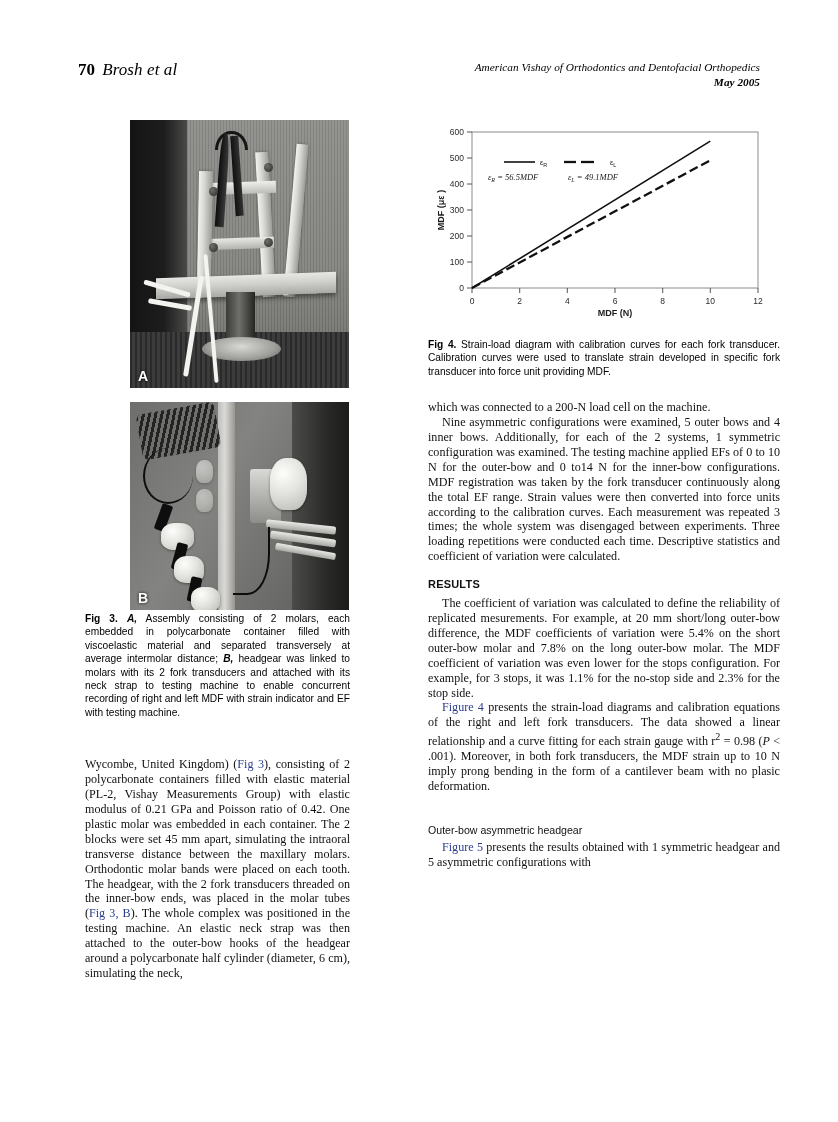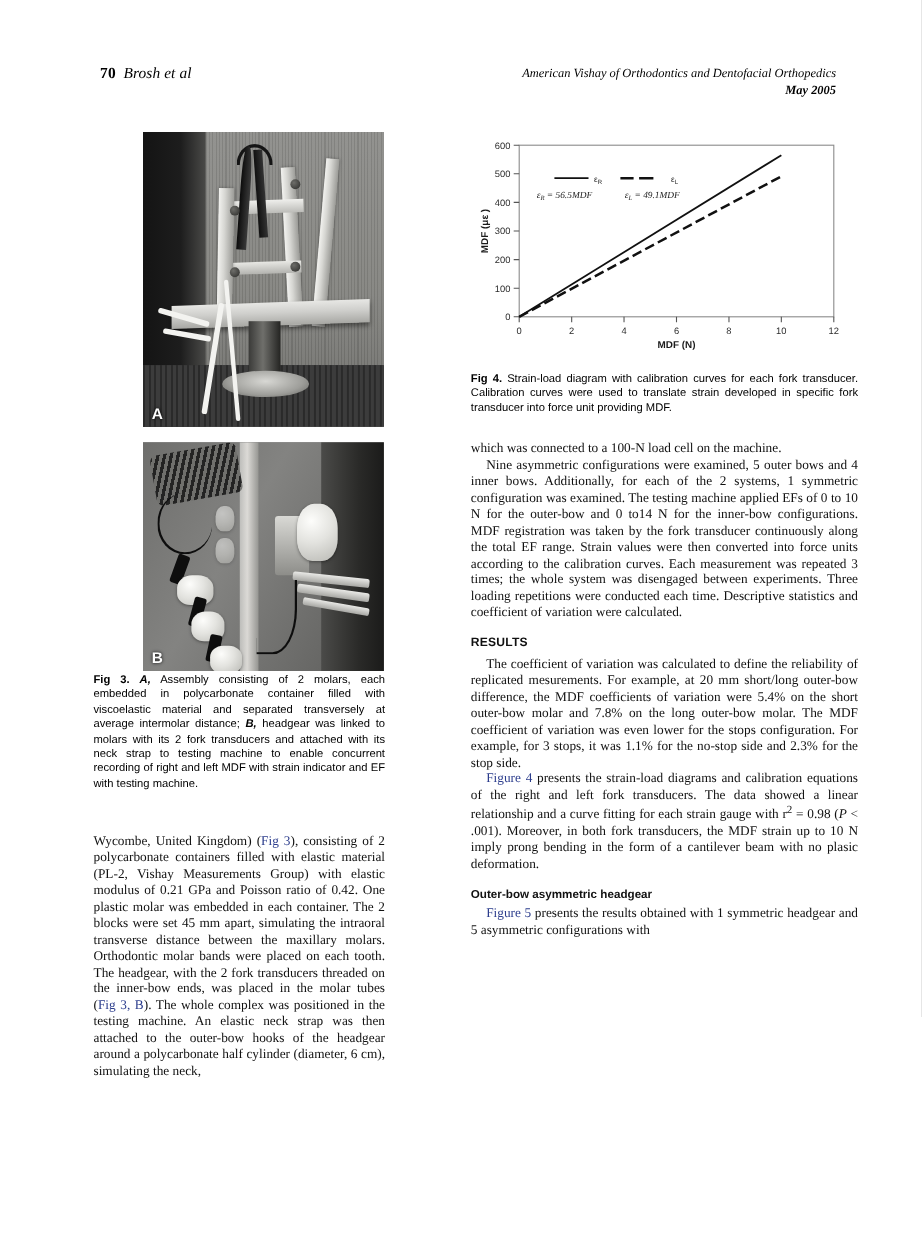--- a/index.html
+++ b/index.html
@@ -25,23 +25,22 @@
     position: absolute;
     top: 60px;
     left: 78px;
     right: 78px;
     height: 40px;
   }
   .runhead-left {
     position: absolute;
     left: 0;
     top: 0;
-    font-size: 14px;
+    font-size: 17px;
     letter-spacing: 0.1px;
-    margin-left: 13px;
   }
   .runhead-left .pageno {
     font-family: "Liberation Serif", serif;
     font-weight: bold;
     font-style: normal;
     margin-right: 7px;
   }
   .runhead-left .authors {
     font-style: italic;
   }
@@ -240,23 +239,23 @@
   .xref { color: #2b3c8c; }
   .sect {
     font-family: "Liberation Sans", sans-serif;
     font-weight: bold;
     font-size: 11px;
     letter-spacing: 0.2px;
     margin: 13px 0 4px 0;
   }
   .subsect {
     font-family: "Liberation Sans", sans-serif;
-    font-weight: bold;
+    font-weight: normal;
     font-size: 10.6px;
-    margin: 13px 0 2px 0;
+    margin: 29px 0 2px 0;
   }
   .gap { height: 38px; }
 
   
   .chartbox {
     position: relative;
     width: 352px;
     height: 200px;
   }
   .chart-svg { display: block; }
@@ -410,21 +409,21 @@
       </svg>
     </div>
 
     <div class="figcap" style="margin-top:20px">
       <b>Fig 4.</b><span> Strain-load diagram with calibration curves for each fork transducer. Calibration curves were used to translate strain developed in specific fork transducer into force unit providing MDF.</span>
     </div>
 
     <div style="height:22px"></div>
 
     <div class="body">
-      <p class="noind">which was connected to a 100-N load cell on the machine.</p>
+      <p class="noind">which was connected to a 200-N load cell on the machine.</p>
       <p>Nine asymmetric configurations were examined, 5 outer bows and 4 inner bows. Additionally, for each of the 2 systems, 1 symmetric configuration was examined. The testing machine applied EFs of 0 to 10 N for the outer-bow and 0 to14 N for the inner-bow configurations. MDF registration was taken by the fork transducer continuously along the total EF range. Strain values were then converted into force units according to the calibration curves. Each measurement was repeated 3 times; the whole system was disengaged between experiments. Three loading repetitions were conducted each time. Descriptive statistics and coefficient of variation were calculated.</p>
 
       <div class="sect">RESULTS</div>
 
       <p>The coefficient of variation was calculated to define the reliability of replicated mesurements. For example, at 20 mm short/long outer-bow difference, the MDF coefficients of variation were 5.4% on the short outer-bow molar and 7.8% on the long outer-bow molar. The MDF coefficient of variation was even lower for the stops configuration. For example, for 3 stops, it was 1.1% for the no-stop side and 2.3% for the stop side.</p>
 
       <p><span class="xref">Figure 4</span><span> presents the strain-load diagrams and calibration equations of the right and left fork transducers. The data showed a linear relationship and a curve fitting for each strain gauge with r</span><sup>2</sup><span> = 0.98 (</span><i>P</i><span> &lt; .001). Moreover, in both fork transducers, the MDF strain up to 10 N imply prong bending in the form of a cantilever beam with no plasic deformation.</span></p>
 
       <div class="subsect">Outer-bow asymmetric headgear</div>
 

